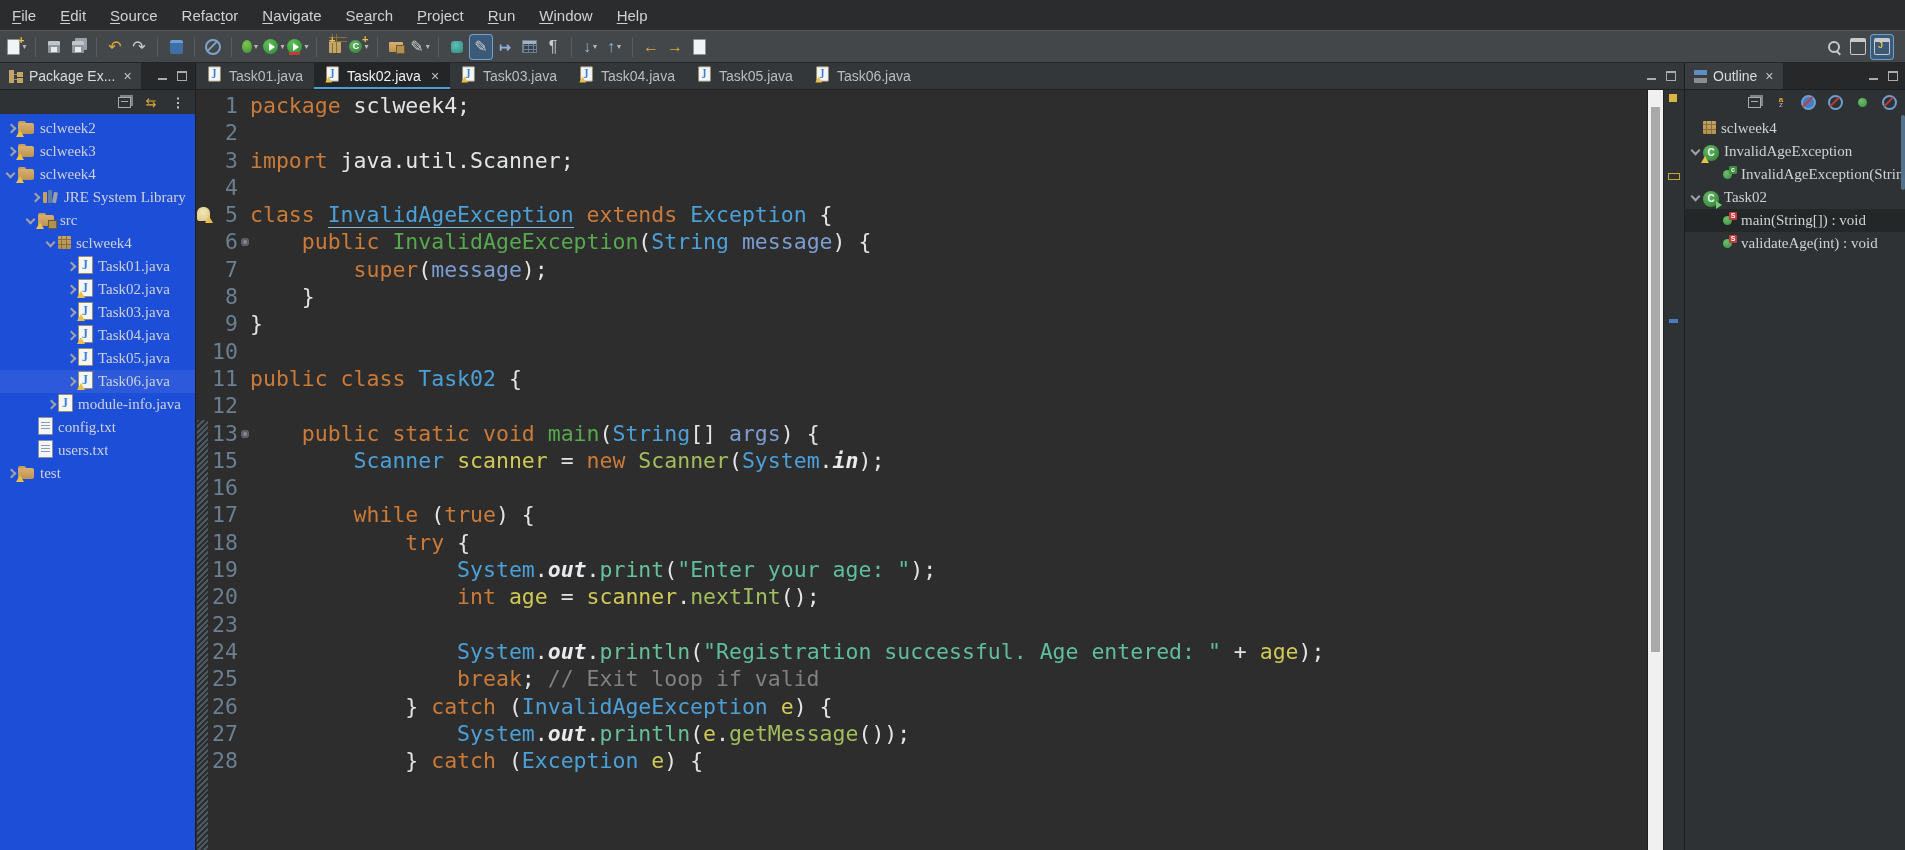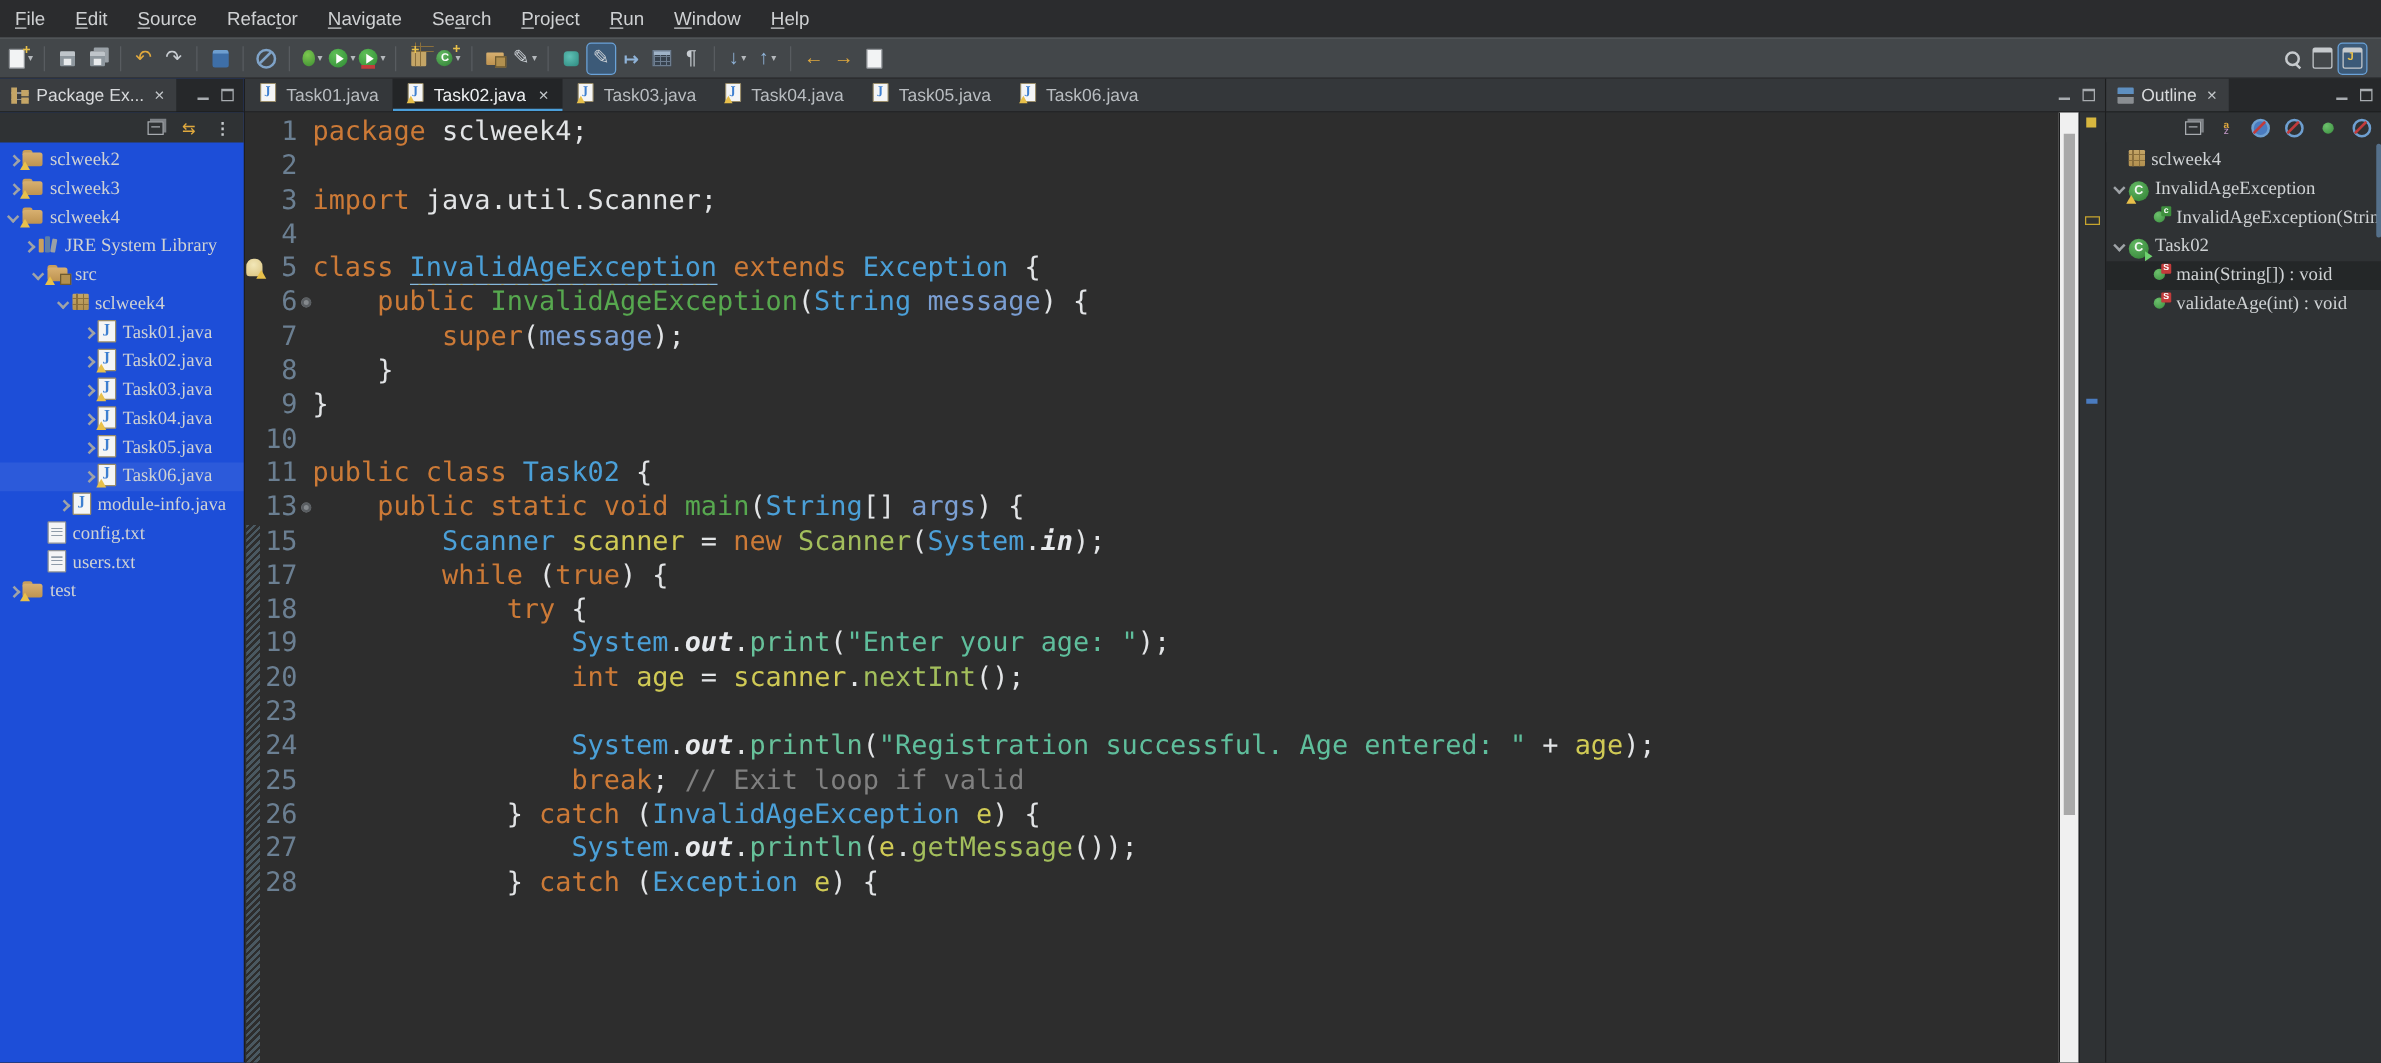--- a/index.html
+++ b/index.html
@@ -319,21 +319,21 @@
           <div class="trow" style="padding-left: 4px;">
             <span class="arr r"></span>
             <span><span class="fi"><span class="ftab"></span><span class="fbody"></span><span class="warnb"></span></span></span>
             <span class="tlabel">sclweek3</span>
           </div>
           <div class="trow" style="padding-left: 4px;">
             <span class="arr d"></span>
             <span><span class="fi"><span class="ftab"></span><span class="fbody"></span><span class="warnb"></span></span></span>
             <span class="tlabel">sclweek4</span>
           </div>
-          <div class="trow" style="padding-left: 16px;">
+          <div class="trow" style="padding-left: 28px;">
             <span class="arr r"></span>
             <span><span class="lib"><i></i><i></i><i></i></span></span>
             <span class="tlabel">JRE System Library</span>
           </div>
           <div class="trow" style="padding-left: 24px;">
             <span class="arr d"></span>
             <span><span class="fi"><span class="ftab"></span><span class="fbody"></span><span class="pkgbadge"></span><span class="warnb"></span></span></span>
             <span class="tlabel">src</span>
           </div>
           <div class="trow" style="padding-left: 44px;">
@@ -433,22 +433,24 @@
             <div class="code-line"><span class="gcol"></span><span class="ncol">2</span><span class="fcol"></span><span class="ccol"></span></div>
             <div class="code-line"><span class="gcol"></span><span class="ncol">3</span><span class="fcol"></span><span class="ccol"><span class="tok-k">import </span><span class="tok-pl">java.util.Scanner;</span></span></div>
             <div class="code-line"><span class="gcol"></span><span class="ncol">4</span><span class="fcol"></span><span class="ccol"></span></div>
             <div class="code-line"><span class="gcol"><span class="gwarn"></span></span><span class="ncol">5</span><span class="fcol"></span><span class="ccol"><span class="tok-k">class </span><span class="tok-tw">InvalidAgeException</span><span class="tok-pl"> </span><span class="tok-k">extends </span><span class="tok-t">Exception</span><span class="tok-pl"> {</span></span></div>
             <div class="code-line"><span class="gcol"></span><span class="ncol">6</span><span class="fcol"><span class="fdot"></span></span><span class="ccol"><span class="tok-pl">    </span><span class="tok-k">public </span><span class="tok-m">InvalidAgeException</span><span class="tok-pl">(</span><span class="tok-t">String</span><span class="tok-pl"> </span><span class="tok-p">message</span><span class="tok-pl">) {</span></span></div>
             <div class="code-line"><span class="gcol"></span><span class="ncol">7</span><span class="fcol"></span><span class="ccol"><span class="tok-pl">        </span><span class="tok-k">super</span><span class="tok-pl">(</span><span class="tok-p">message</span><span class="tok-pl">);</span></span></div>
             <div class="code-line"><span class="gcol"></span><span class="ncol">8</span><span class="fcol"></span><span class="ccol"><span class="tok-pl">    }</span></span></div>
             <div class="code-line"><span class="gcol"></span><span class="ncol">9</span><span class="fcol"></span><span class="ccol"><span class="tok-pl">}</span></span></div>
             <div class="code-line"><span class="gcol"></span><span class="ncol">10</span><span class="fcol"></span><span class="ccol"></span></div>
             <div class="code-line"><span class="gcol"></span><span class="ncol">11</span><span class="fcol"></span><span class="ccol"><span class="tok-k">public class </span><span class="tok-t">Task02</span><span class="tok-pl"> {</span></span></div>
+            <div class="code-line"><span class="gcol"></span><span class="ncol">12</span><span class="fcol"></span><span class="ccol"></span></div>
             <div class="code-line"><span class="gcol"></span><span class="ncol">13</span><span class="fcol"><span class="fdot"></span></span><span class="ccol"><span class="tok-pl">    </span><span class="tok-k">public static void </span><span class="tok-m">main</span><span class="tok-pl">(</span><span class="tok-t">String</span><span class="tok-pl">[] </span><span class="tok-p">args</span><span class="tok-pl">) {</span></span></div>
             <div class="code-line"><span class="gcol"></span><span class="ncol">15</span><span class="fcol"></span><span class="ccol"><span class="tok-pl">        </span><span class="tok-t">Scanner</span><span class="tok-pl"> </span><span class="tok-v">scanner</span><span class="tok-pl"> = </span><span class="tok-k">new </span><span class="tok-c">Scanner</span><span class="tok-pl">(</span><span class="tok-t">System</span><span class="tok-pl">.</span><span class="tok-f">in</span><span class="tok-pl">);</span></span></div>
+            <div class="code-line"><span class="gcol"></span><span class="ncol">16</span><span class="fcol"></span><span class="ccol"></span></div>
             <div class="code-line"><span class="gcol"></span><span class="ncol">17</span><span class="fcol"></span><span class="ccol"><span class="tok-pl">        </span><span class="tok-k">while</span><span class="tok-pl"> (</span><span class="tok-k">true</span><span class="tok-pl">) {</span></span></div>
             <div class="code-line"><span class="gcol"></span><span class="ncol">18</span><span class="fcol"></span><span class="ccol"><span class="tok-pl">            </span><span class="tok-k">try</span><span class="tok-pl"> {</span></span></div>
             <div class="code-line"><span class="gcol"></span><span class="ncol">19</span><span class="fcol"></span><span class="ccol"><span class="tok-pl">                </span><span class="tok-t">System</span><span class="tok-pl">.</span><span class="tok-f">out</span><span class="tok-pl">.</span><span class="tok-lb">print</span><span class="tok-pl">(</span><span class="tok-s">"Enter your age: "</span><span class="tok-pl">);</span></span></div>
             <div class="code-line"><span class="gcol"></span><span class="ncol">20</span><span class="fcol"></span><span class="ccol"><span class="tok-pl">                </span><span class="tok-k">int</span><span class="tok-pl"> </span><span class="tok-v">age</span><span class="tok-pl"> = </span><span class="tok-v">scanner</span><span class="tok-pl">.</span><span class="tok-c">nextInt</span><span class="tok-pl">();</span></span></div>
             <div class="code-line"><span class="gcol"></span><span class="ncol">23</span><span class="fcol"></span><span class="ccol"></span></div>
             <div class="code-line"><span class="gcol"></span><span class="ncol">24</span><span class="fcol"></span><span class="ccol"><span class="tok-pl">                </span><span class="tok-t">System</span><span class="tok-pl">.</span><span class="tok-f">out</span><span class="tok-pl">.</span><span class="tok-lb">println</span><span class="tok-pl">(</span><span class="tok-s">"Registration successful. Age entered: "</span><span class="tok-pl"> + </span><span class="tok-v">age</span><span class="tok-pl">);</span></span></div>
             <div class="code-line"><span class="gcol"></span><span class="ncol">25</span><span class="fcol"></span><span class="ccol"><span class="tok-pl">                </span><span class="tok-k">break</span><span class="tok-pl">; </span><span class="tok-cm">// Exit loop if valid</span></span></div>
             <div class="code-line"><span class="gcol"></span><span class="ncol">26</span><span class="fcol"></span><span class="ccol"><span class="tok-pl">            } </span><span class="tok-k">catch</span><span class="tok-pl"> (</span><span class="tok-t">InvalidAgeException</span><span class="tok-pl"> </span><span class="tok-v">e</span><span class="tok-pl">) {</span></span></div>
             <div class="code-line"><span class="gcol"></span><span class="ncol">27</span><span class="fcol"></span><span class="ccol"><span class="tok-pl">                </span><span class="tok-t">System</span><span class="tok-pl">.</span><span class="tok-f">out</span><span class="tok-pl">.</span><span class="tok-lb">println</span><span class="tok-pl">(</span><span class="tok-v">e</span><span class="tok-pl">.</span><span class="tok-c">getMessage</span><span class="tok-pl">());</span></span></div>
             <div class="code-line"><span class="gcol"></span><span class="ncol">28</span><span class="fcol"></span><span class="ccol"><span class="tok-pl">            } </span><span class="tok-k">catch</span><span class="tok-pl"> (</span><span class="tok-t">Exception</span><span class="tok-pl"> </span><span class="tok-v">e</span><span class="tok-pl">) {</span></span></div>

